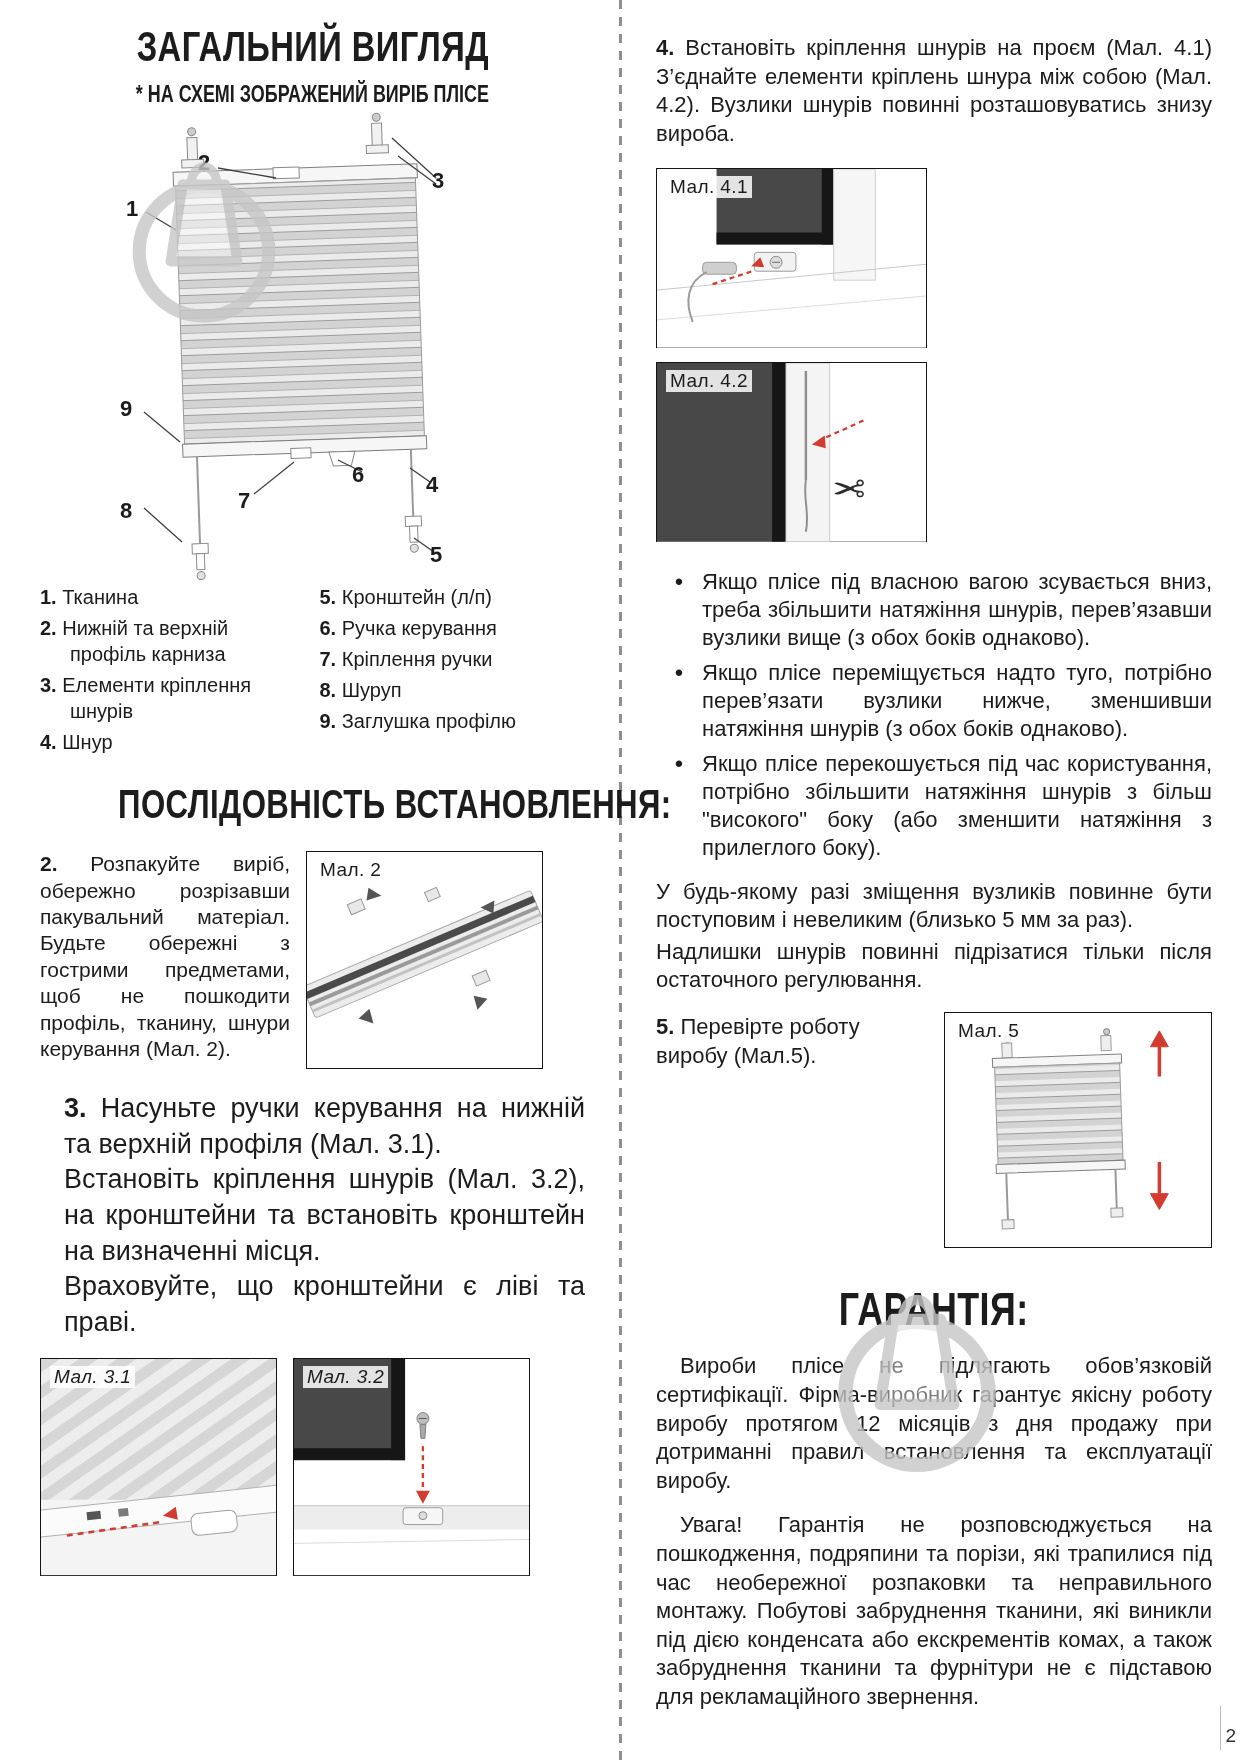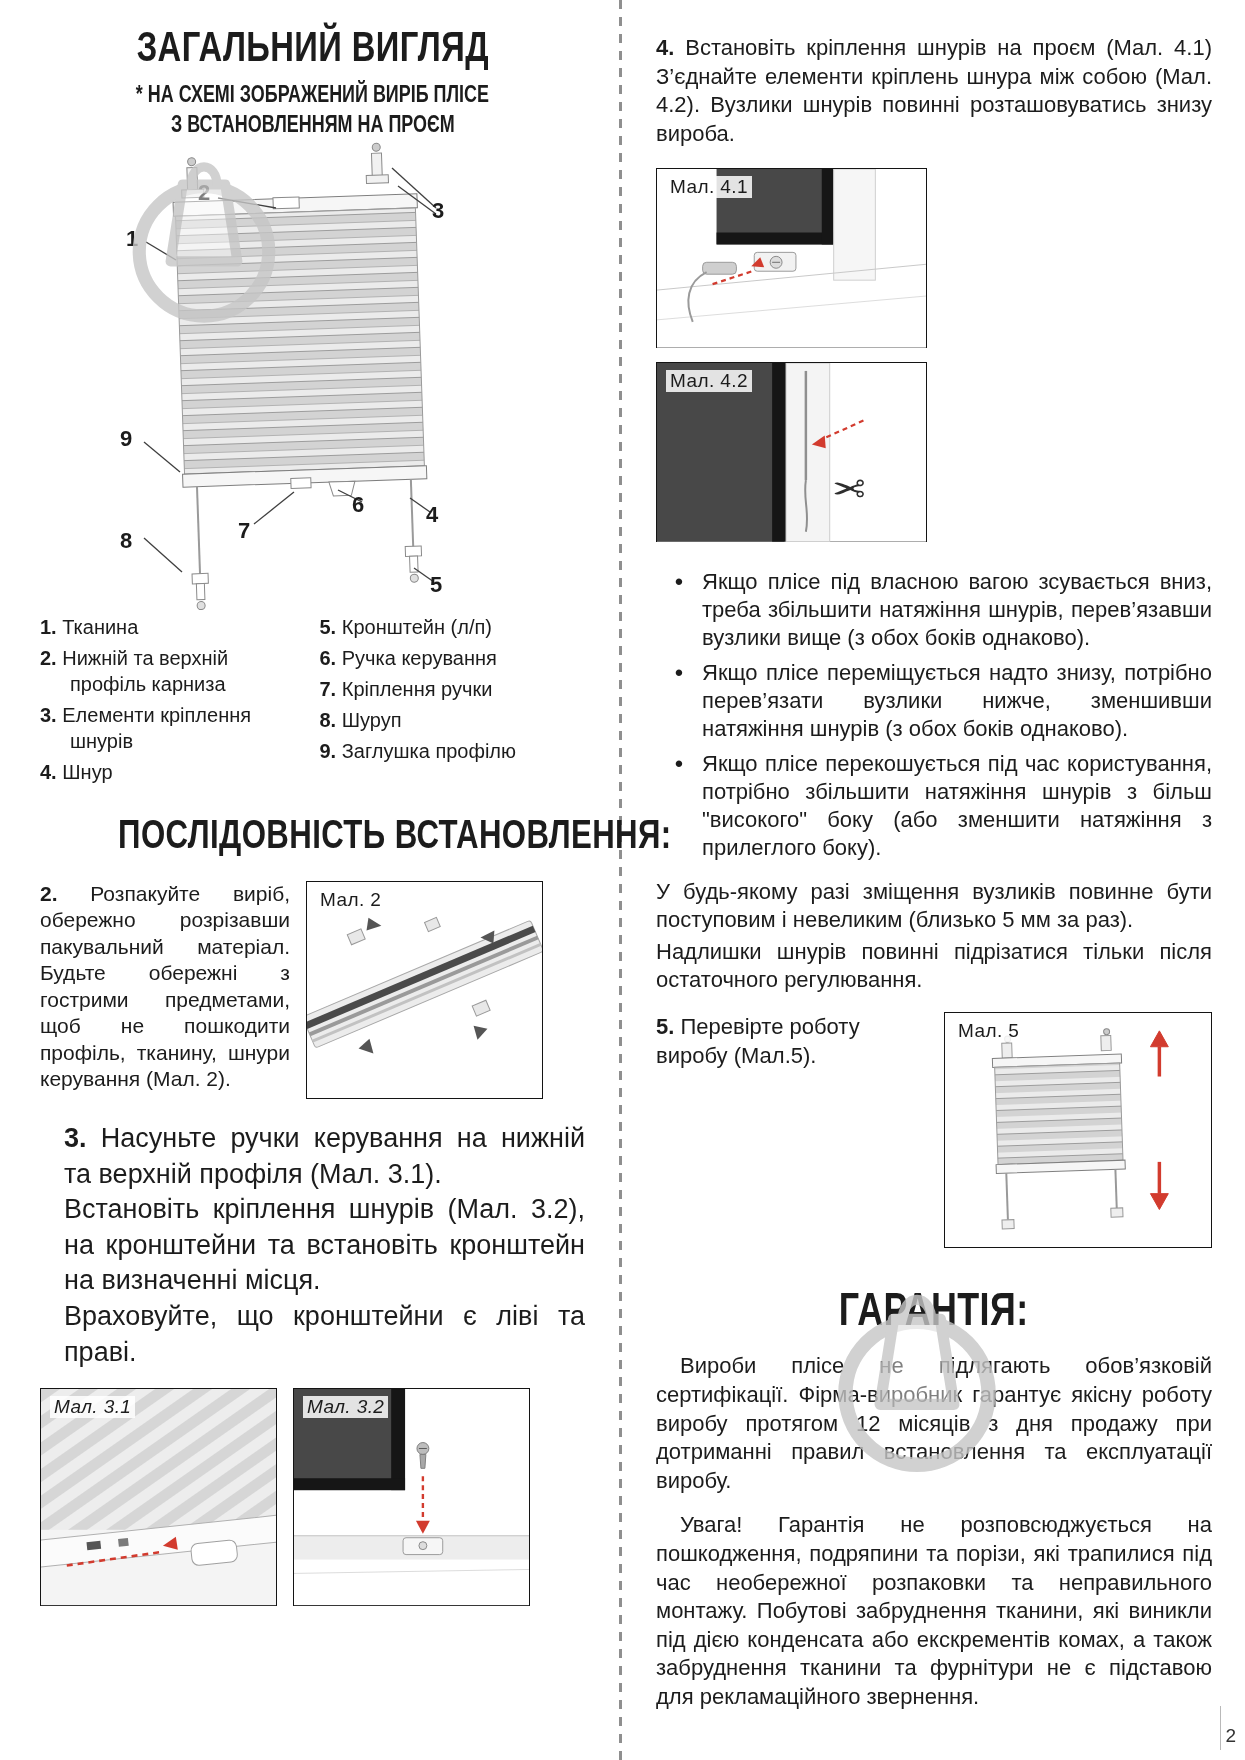--- a/index.html
+++ b/index.html
@@ -78,21 +78,20 @@
 <div class="divider"></div>
 
 <div class="col-left">
 
   <div class="doc-title">
     <div><span class="cond">ЗАГАЛЬНИЙ ВИГЛЯД</span></div>
   </div>
 
   <div class="doc-subtitle">
     <div><span class="cond">* НА СХЕМІ ЗОБРАЖЕНИЙ ВИРІБ ПЛІСЕ</span></div>
-    <div><span class="cond">З ВСТАНОВЛЕННЯМ НА ПРОЄМ</span></div>
   </div>
 
   <div class="diagram">
     <svg viewBox="0 0 545 472">
       <defs>
         <pattern id="pleatsMain" width="240" height="15" patternUnits="userSpaceOnUse">
           <rect width="240" height="15" fill="#ebebeb"></rect>
           <rect width="240" height="7" fill="#d3d3d3"></rect>
           <line x1="0" y1="7.5" x2="240" y2="7.5" stroke="#b2b2b2" stroke-width="1"></line>
           <line x1="0" y1="14.5" x2="240" y2="14.5" stroke="#9c9c9c" stroke-width="1"></line>
@@ -302,21 +301,21 @@
         <text x="166" y="140" font-size="40" fill="#2e2e2e" transform="rotate(180 188 126)">✂</text>
       </svg>
     </figure>
   </div>
 
   <ul class="bullets">
     <li>
         <span>Якщо плісе під власною вагою зсувається вниз, треба збільшити натяжіння шнурів, перев’язавши вузлики вище (з обох боків однаково).</span>
       </li>
     <li>
-        <span>Якщо плісе переміщується надто знизу, потрібно перев’язати вузлики нижче, зменшивши натяжіння шнурів (з обох боків однаково).</span>
+        <span>Якщо плісе переміщується надто туго, потрібно перев’язати вузлики нижче, зменшивши натяжіння шнурів (з обох боків однаково).</span>
       </li>
     <li>
         <span>Якщо плісе перекошується під час користування, потрібно збільшити натяжіння шнурів з більш "високого" боку (або зменшити натяжіння з прилеглого боку).</span>
       </li>
   </ul>
 
   <div class="notes">
     <p>У будь-якому разі зміщення вузликів повинне бути поступовим і невеликим (близько 5 мм за раз).</p>
     <p>Надлишки шнурів повинні підрізатися тільки після остаточного регулювання.</p>
   </div>

